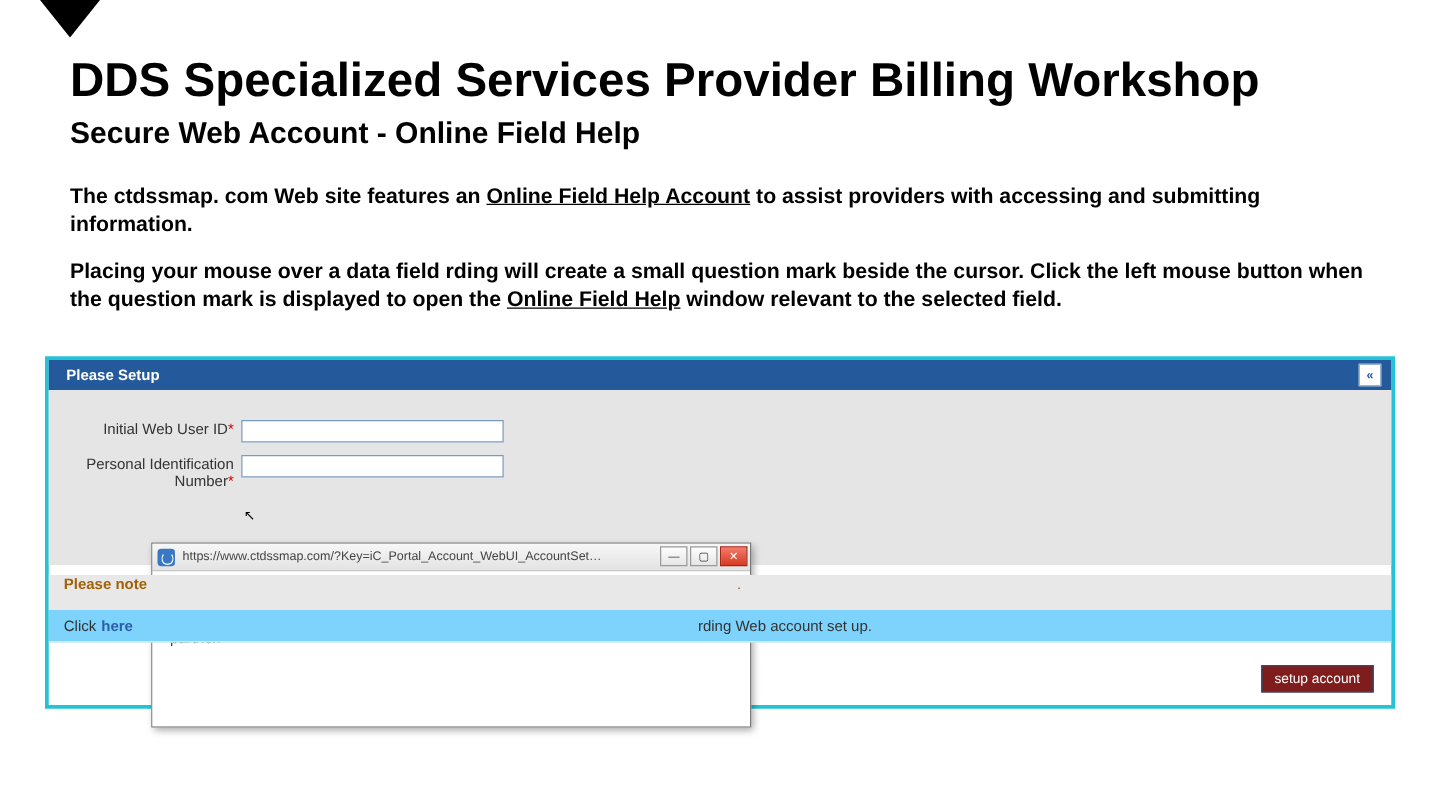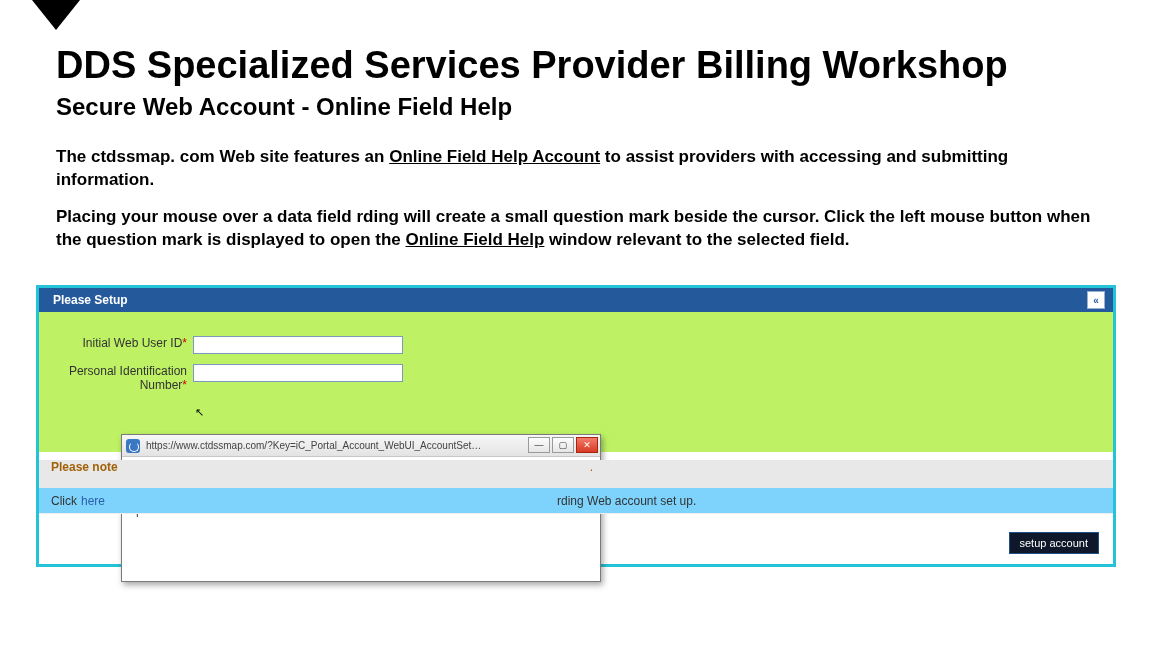--- a/index.html
+++ b/index.html
@@ -13,34 +13,34 @@
     border-top: 30px solid #000;
   }
   .title { position: absolute; top: 44px; left: 56px; font-size: 38px; font-weight: 700; letter-spacing: 0px; }
   .subtitle { position: absolute; top: 93px; left: 56px; font-size: 24px; font-weight: 700; }
   .body { position: absolute; top: 146px; left: 56px; right: 56px; font-size: 17px; font-weight: 700; line-height: 1.35; }
   .body p { margin-bottom: 14px; }
   .ul { text-decoration: underline; }
   .shot-wrap { position: absolute; top: 285px; left: 36px; right: 36px; height: 282px; border: 3px solid #24c3d8; background: #fff; }
   .panel-header { height: 24px; background: #245a9c; color: #fff; font-size: 12px; font-weight: 700; display: flex; align-items: center; padding-left: 14px; position: relative; }
   .panel-header .chev { position: absolute; right: 8px; top: 3px; width: 18px; height: 18px; background:#fff; border:1px solid #9bb2cf; display:flex; align-items:center; justify-content:center; font-size:10px; color:#245a9c; }
-  .form-area { position: relative; height: 140px; background: #bef264; }
+  .form-area { position: relative; height: 140px; background: #e5e5e5; }
   .row { position: absolute; display: flex; align-items: flex-start; }
   .row1 { top: 24px; left: 8px; }
   .row2 { top: 52px; left: 8px; }
   .lbl { width: 146px; text-align: right; font-size: 12px; color: #333; padding-right: 6px; line-height: 1.2; }
   .lbl .ast { color:#c00; }
   .inp { width: 210px; height: 18px; border: 1px solid #7a9abf; background: #fff; }
   .cursor-arrow { position:absolute; left:156px; top:94px; font-size:11px; color:#000; }
   .notebar { position: absolute; top: 172px; left: 0; right: 0; height: 28px; background: #e8e8e8; display:flex; align-items:flex-start; padding-left: 12px; font-size:12px; font-weight:700; color:#a16207; }
   .notebar .dot { margin-left:auto; margin-right:520px; font-size:12px; font-weight:400;}
   .linkbar { position: absolute; top: 200px; left:0; right:0; height: 26px; background:#7dd3fc; display:flex; align-items:center; padding-left:12px; font-size:12px; color:#333; border-bottom:1px solid #eee;}
-  .linkbar .here { color:#2a5fa7; font-weight:400; margin: 0 4px; }
+  .linkbar .here { color:#2a5fa7; font-weight:700; margin: 0 4px; }
   .linkbar .cont { margin-left: 448px; }
-  .setup-btn { position:absolute; right:14px; bottom:10px; background:#0f172a; color:#fff; font-size:11px; padding:4px 10px; border:1px solid #1e4f85; }
+  .setup-btn { position:absolute; right:14px; bottom:10px; background:#7f1d1d; color:#fff; font-size:11px; padding:4px 10px; border:1px solid #1e4f85; }
   
   .popup { position:absolute; left:82px; top:122px; width:480px; height:148px; border:1px solid #7a7a7a; background:#f3f3f3; box-shadow: 2px 3px 6px rgba(0,0,0,.35); }
   .popup-titlebar { height:22px; background: linear-gradient(#f7f7f7,#e3e3e3); border-bottom:1px solid #c8c8c8; display:flex; align-items:center; padding:0 4px; position:relative;}
   .popup-titlebar .ie { width:14px; height:14px; background:#3b78c4; border-radius:3px; margin-right:6px; position:relative;}
   .popup-titlebar .ie::after{content:""; position:absolute; left:3px; top:3px; width:8px; height:8px; border:1.5px solid #fff; border-radius:50%; border-top-color:transparent;}
   .popup-titlebar .url { font-size:10px; color:#444; white-space:nowrap; overflow:hidden; text-overflow:ellipsis; max-width:340px;}
   .popup-titlebar .btns { position:absolute; right:2px; top:2px; display:flex; gap:2px;}
   .winbtn { width:22px; height:16px; border:1px solid #9a9a9a; background:linear-gradient(#fdfdfd,#e6e6e6); font-size:9px; display:flex; align-items:center; justify-content:center; color:#333;}
   .winbtn.close { background: linear-gradient(#f27b6a,#d83a24); color:#fff; border-color:#a52414;}
   .popup-body { padding:10px 14px; background:#fff; height:calc(100% - 22px);}

